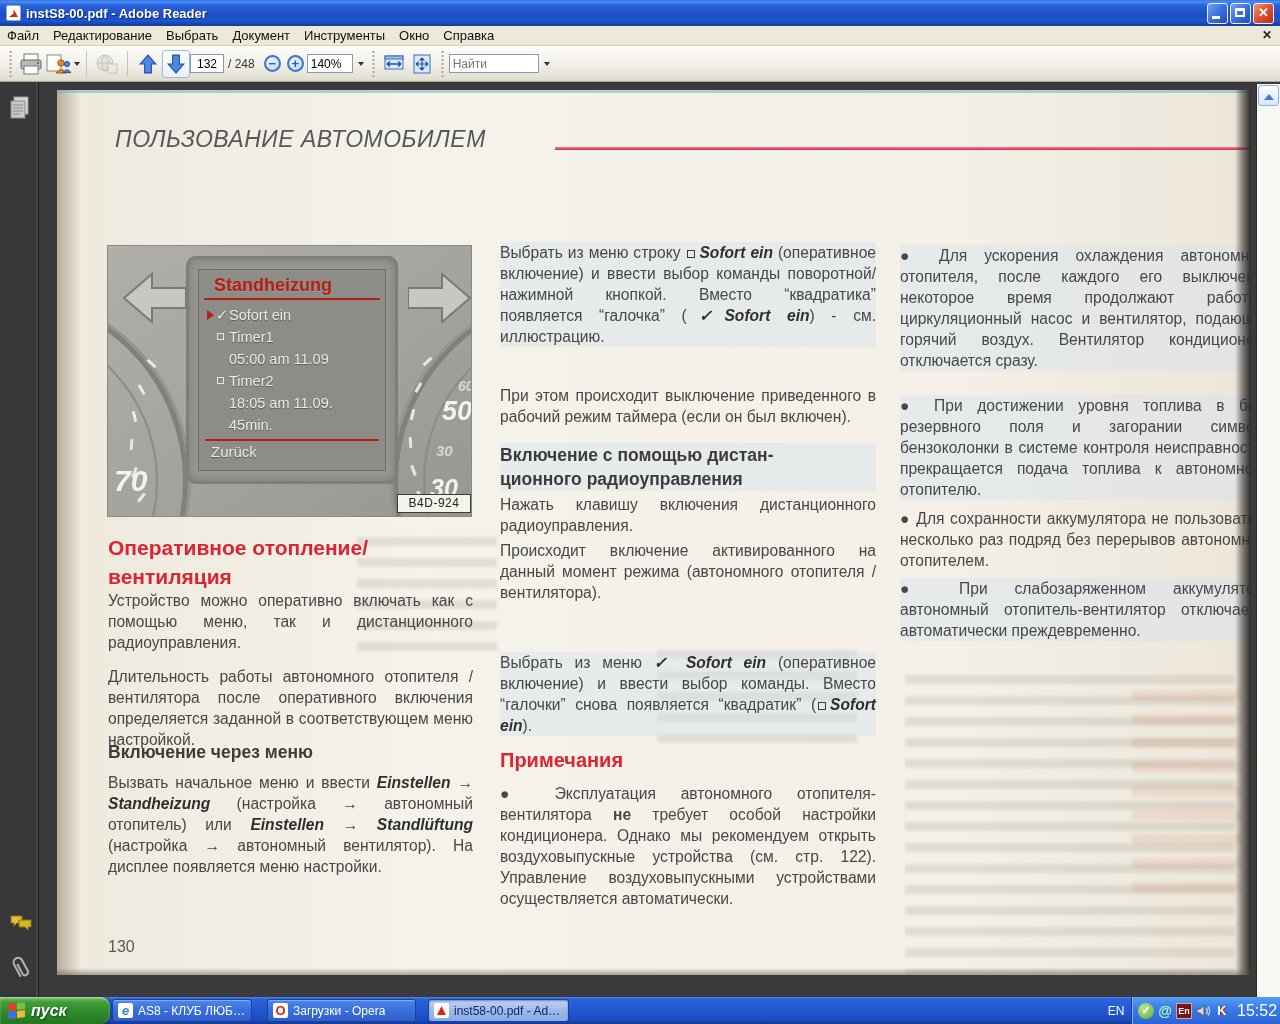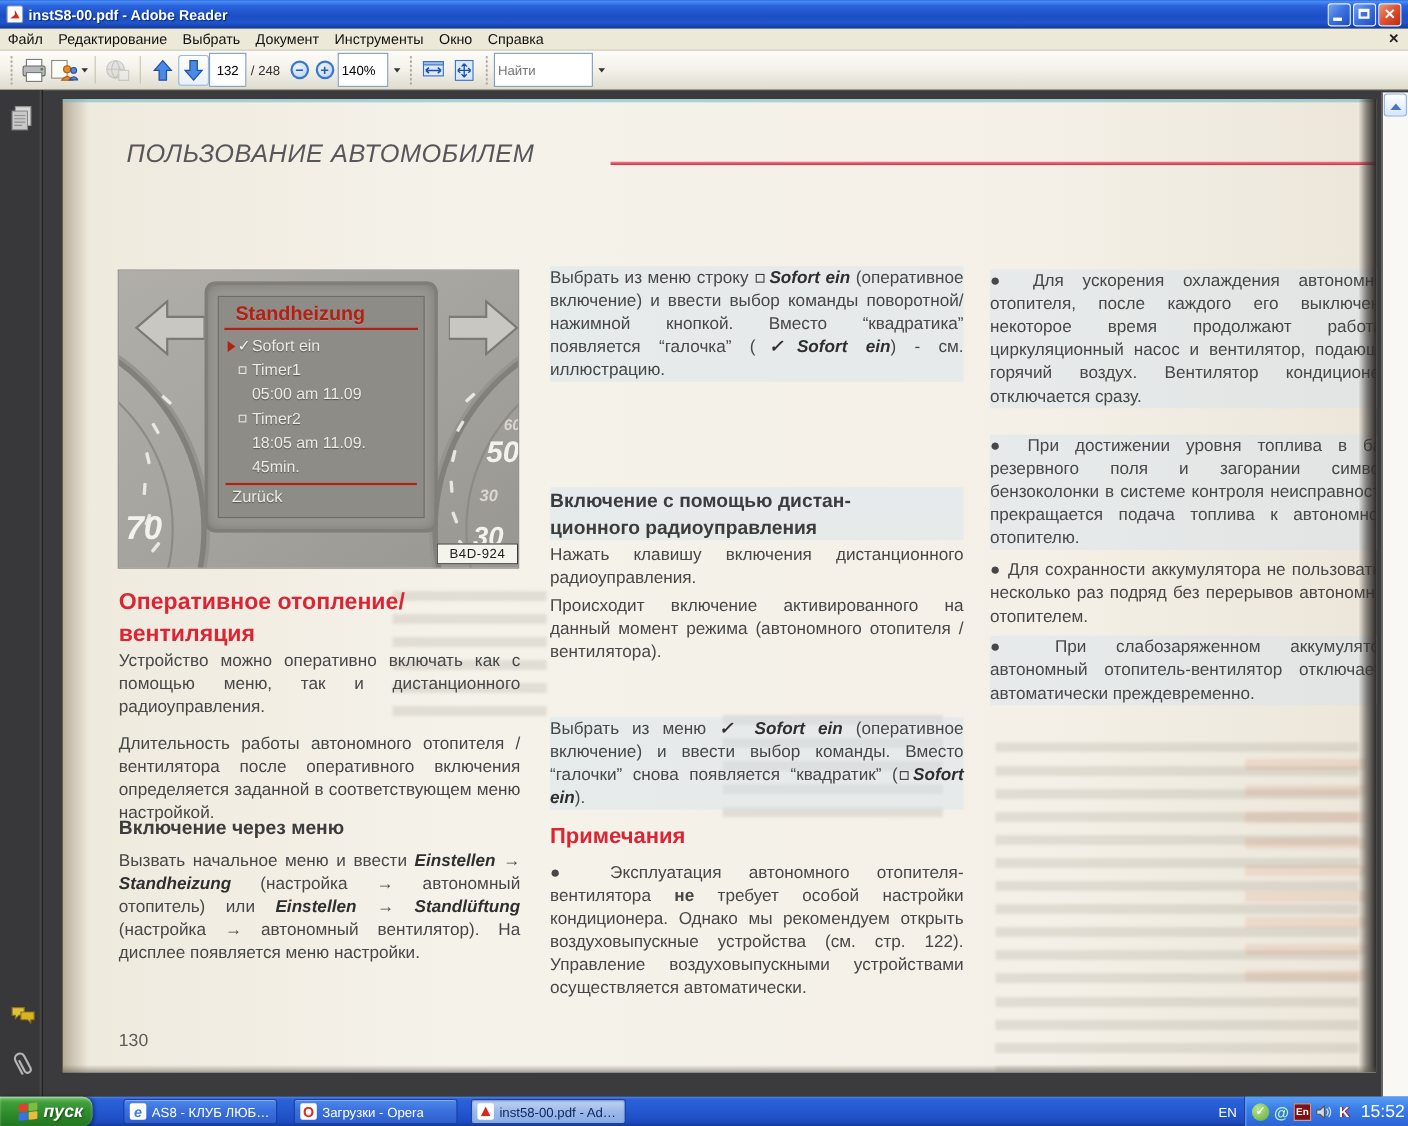--- a/index.html
+++ b/index.html
@@ -31,21 +31,21 @@
   
   .toolbar { position:absolute; left:0; top:46px; width:1280px; height:36px;
     background:linear-gradient(180deg,#fdfcf8 0%,#f3f1e9 50%,#dfdccf 100%);
     border-bottom:1px solid #a8a494; display:flex; align-items:center; padding-left:4px; }
   .tb-grip { width:5px; height:26px; margin:0 4px;
     background-image:radial-gradient(circle,#b2ae9e 1px,transparent 1.3px); background-size:5px 4px; background-position:center; }
   .tb-sep { width:1px; height:25px; background:#c6c2b0; margin:0 6px; }
   .tb-btn { height:28px; min-width:28px; display:flex; align-items:center; justify-content:center; border-radius:3px; cursor:pointer; position:relative; }
   .tb-btn.pressed { background:linear-gradient(180deg,#fefefb,#e9f0fa); border:1px solid #98b8dd; }
   .tb-caret { width:0; height:0; border-left:3px solid transparent; border-right:3px solid transparent; border-top:4px solid #333; margin-left:3px; }
-  .tb-input { height:31px; border:1px solid #7f9db9; background:#fff; font-size:12px; font-family:"Liberation Sans",sans-serif; padding:0 3px; }
+  .tb-input { height:19px; border:1px solid #7f9db9; background:#fff; font-size:12px; font-family:"Liberation Sans",sans-serif; padding:0 3px; }
   #page-num-input { width:34px; text-align:center; }
   #zoom-input { width:46px; text-align:left; }
   #find-input { width:90px; color:#9a9890; }
   .tb-label { font-size:12px; color:#333; margin:0 6px 0 4px; }
   .circle-btn { width:17px; height:17px; border-radius:50%; border:2px solid #3a76d0;
     background:radial-gradient(circle at 35% 30%,#eaf2ff,#bcd4f4); color:#2a5cb8; font-weight:bold; font-size:13px;
     display:flex; align-items:center; justify-content:center; line-height:1; cursor:pointer; margin:0 3px; }
 
   
   .navstrip { position:absolute; left:0; top:82px; width:39px; height:915px; background:#38383a;
@@ -111,24 +111,24 @@
   .disp-row .chk { position:absolute; left:11px; top:0; color:#f2f0ea; }
   .disp-row .dsq { position:absolute; left:12px; top:7px; width:7px; height:7px; border:1.5px solid #e6e4de; }
   .disp-rule { height:2px; background:#b51f14; margin:3px 6px 2px 6px; }
   .disp-back { font-size:15px; color:#edebe5; padding-left:12px; text-shadow:0 1px 1px rgba(0,0,0,.4); }
   .photo-label { position:absolute; left:289px; top:248px; width:74px; height:19px; background:#f4f3ec;
     border:1px solid #3a3a3a; font-size:12px; color:#222; text-align:center; line-height:17px; letter-spacing:.5px; z-index:4; }
 
   
   .taskbar { position:absolute; left:0; bottom:0; width:1280px; height:27px;
     background:linear-gradient(180deg,#4b87ee 0%,#2b62d9 8%,#2459d2 45%,#1c4bc0 85%,#15378f 100%); }
-  .start-btn { position:absolute; left:0; top:0; width:84px; height:27px; border-radius:0 9px 9px 0;
+  .start-btn { position:absolute; left:0; top:0; width:110px; height:27px; border-radius:0 9px 9px 0;
     background:linear-gradient(180deg,#76c267 0%,#3f9e3a 20%,#2f8c2c 55%,#22761f 100%);
     box-shadow:inset 0 1px 2px rgba(255,255,255,.5), 2px 0 3px rgba(0,0,0,.3);
-    display:flex; align-items:center; padding-left:8px; cursor:pointer;justify-content:center; }
+    display:flex; align-items:center; padding-left:8px; cursor:pointer; }
   .start-flag { width:18px; height:16px; display:grid; grid-template-columns:8px 8px; grid-template-rows:7px 7px; gap:1px;
     transform:skewY(-6deg); margin-right:5px; }
   .start-flag i { border-radius:1px; }
   .start-label { color:#fff; font-weight:bold; font-style:italic; font-size:16px; text-shadow:1px 1px 2px #154c18; }
   .task-btn { position:absolute; top:2px; height:23px; border-radius:3px; border:1px solid #1941a5;
     display:flex; align-items:center; padding:0 5px; gap:5px; cursor:pointer; overflow:hidden; }
   .task-btn.inactive { background:linear-gradient(180deg,#5188e8 0%,#3a70dd 45%,#2e5fcd 100%); box-shadow:inset 0 1px 0 #7fabf2; }
   .task-btn.inactive .task-label { color:#fff; }
   .task-btn.active { background:linear-gradient(180deg,#c2d3f2 0%,#9db9ea 50%,#8aabe4 100%); box-shadow:inset 0 1px 2px #6d88b8; }
   .task-btn.active .task-label { color:#10265e; }
@@ -359,20 +359,21 @@
     <div class="body-p col1" style="top:576px">Длительность работы автономного отопителя / вентилятора после оперативного включения определяется заданной в соответствующем меню настройкой.</div>
     <div class="sub-head col1" style="top:650px">Включение через меню</div>
     <div class="body-p col1" style="top:682px">
       <span>Вызвать начальное меню и ввести </span><span class="ger">Einstellen</span><span> → </span><span class="ger">Standheizung</span><span> (настройка → автономный отопитель) или </span><span class="ger">Einstellen</span><span> → </span><span class="ger">Standlüftung</span><span> (настройка → автономный вентилятор). На дисплее появляется меню настройки.</span>
     </div>
     <div class="pagenum">130</div>
 
     <div class="body-p col2 tint" style="top:152px">
       <span>Выбрать из меню строку </span><span class="sqm"></span><span class="ger">Sofort ein</span><span> (оперативное включение) и ввести выбор команды поворотной/ нажимной кнопкой. Вместо “квадратика” появляется “галочка” (</span><span class="ger">✓Sofort ein</span><span>) - см. иллюстрацию.</span>
     </div>
+    <div class="body-p col2" style="top:295px">При этом происходит выключение приведенного в рабочий режим таймера (если он был включен).</div>
     <div class="sub-head col2 tint" style="top:353px">Включение с помощью дистан-
 ционного радиоуправления</div>
     <div class="body-p col2" style="top:404px">Нажать клавишу включения дистанционного радиоуправления.</div>
     <div class="body-p col2" style="top:450px">Происходит включение активированного на данный момент режима (автономного отопителя / вентилятора).</div>
     <div class="body-p col2 tint" style="top:562px">
       <span>Выбрать из меню </span><span class="ger">✓ Sofort ein</span><span> (оперативное включение) и ввести выбор команды. Вместо “галочки” снова появляется “квадратик” (</span><span class="sqm"></span><span class="ger">Sofort ein</span><span>).</span>
     </div>
     <div class="red-head col2" style="top:656px;font-size:20px">Примечания</div>
     <div class="body-p col2" style="top:693px">
       <span>● Эксплуатация автономного отопителя-вентилятора </span><b>не</b><span> требует особой настройки кондиционера. Однако мы рекомендуем открыть воздуховыпускные устройства (см. стр. 122). Управление воздуховыпускными устройствами осуществляется автоматически.</span>

